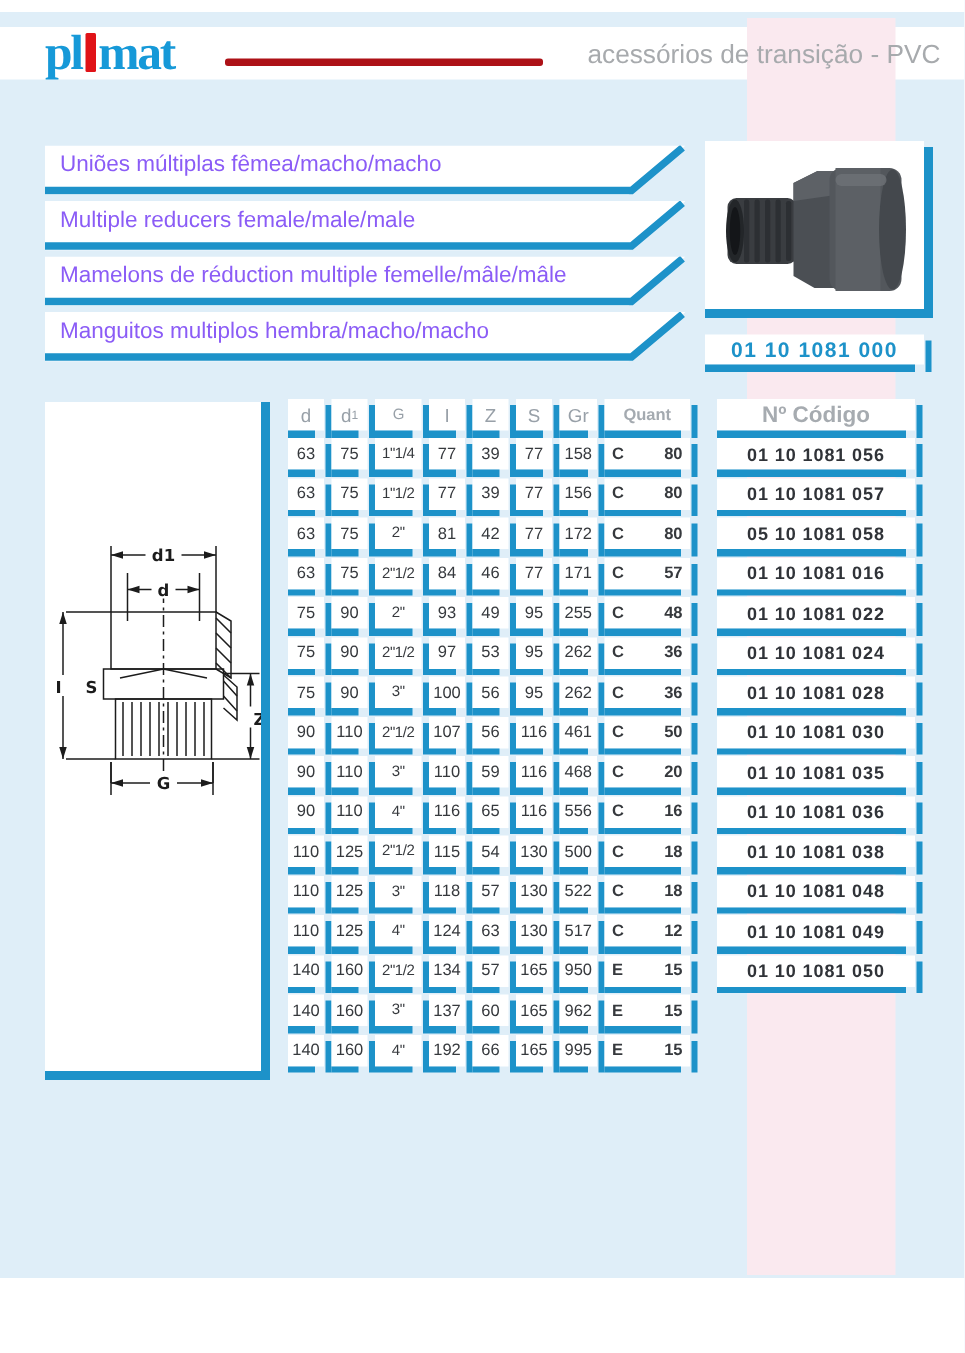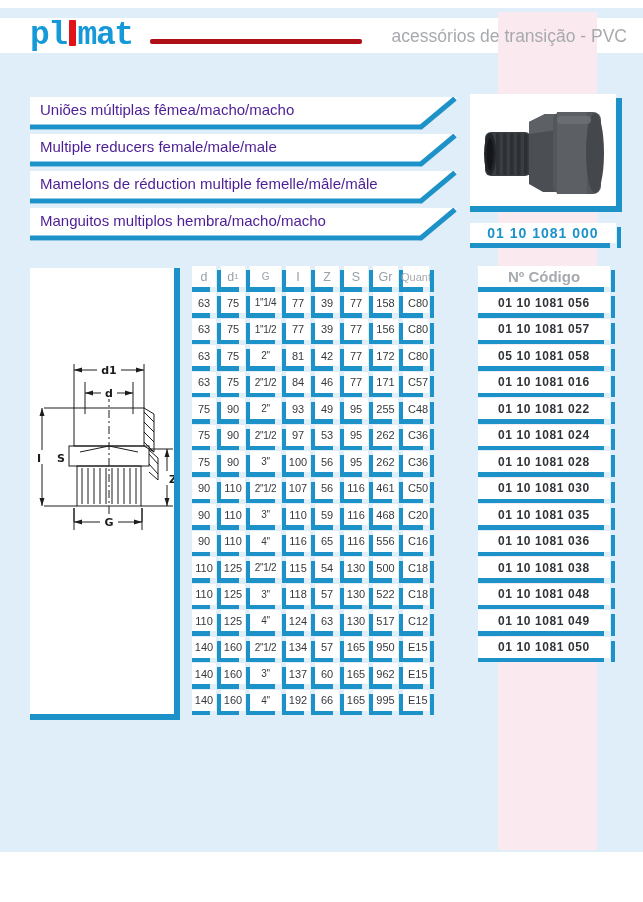--- a/index.html
+++ b/index.html
@@ -14,48 +14,48 @@
   }
   *{margin:0;padding:0;box-sizing:border-box;}
   body{background:#fff;font-family:"Liberation Sans",sans-serif;}
   .page{position:relative;width:643px;height:902px;background:#fff;overflow:hidden;}
 
   .bg-blue{position:absolute;left:0;top:8px;width:643px;height:844px;background:var(--bgblue);}
   .white-band{position:absolute;left:0;top:18px;width:643px;height:35px;background:#fff;}
   .pink-stripe{position:absolute;left:498px;top:12px;width:99px;height:838px;background:var(--pink);}
 
   
-  .logo{position:absolute;left:30px;top:16px;height:40px;font-family:Liberation Mono, monospace;
+  .logo{position:absolute;left:30px;top:16px;height:40px;font-family:Liberation Serif, serif;
         font-weight:bold;font-size:33px;letter-spacing:-1.5px;color:var(--logoblue);line-height:40px;}
   .logo .lgbar{display:inline-block;width:7px;height:26px;background:var(--logored);
         border-radius:1px;margin:0 2px;transform:translateY(2px);}
   .red-line{position:absolute;left:150px;top:39px;width:212px;height:5px;background:var(--red);border-radius:2px;}
   .subtitle{position:absolute;right:16px;top:26px;font-size:17.5px;color:var(--graytext);}
 
   
   .banner{position:absolute;left:30px;width:427px;height:33px;}
   .banner svg{position:absolute;left:0;top:0;width:427px;height:33px;}
-  .banner-text{position:absolute;left:10px;top:4px;font-size:15px;color:#4c1d95;}
+  .banner-text{position:absolute;left:10px;top:4px;font-size:15px;color:#8b5cf6;}
 
   
   .cell{position:relative;background:#fff;display:flex;align-items:center;justify-content:center;
         height:21px;font-size:11px;color:var(--celltext);}
   .cell::before{content:"";position:absolute;left:0;right:6px;bottom:-4.5px;height:4.5px;background:var(--blue);}
   .cell::after{content:"";position:absolute;right:-5px;top:4px;bottom:-4.5px;width:4.5px;background:var(--blue);}
 
   .hcell{color:#98a0a8;font-size:12.5px;}
   .hcell sub{font-size:8px;}
   .hcell.c7{font-size:11px;color:#a4aab0;}
 
   
   .spec-header{position:absolute;left:192px;top:266px;display:flex;gap:5px;}
   .spec-rows{position:absolute;left:192px;top:292px;}
   .spec-row{display:flex;gap:5px;margin-bottom:5.5px;}
   .c0,.c1{width:24px;} .c2{width:31px;font-size:10px;letter-spacing:-0.3px;}
-  .c3,.c4,.c5{width:24px;} .c6{width:25px;} .c7{width:26px;}
+  .c3,.c4,.c5{width:24px;} .c6{width:25px;} .c7{width:57px;font-weight:bold;}
   .qcell{justify-content:space-between;padding:0 5px;}
 
   
   .code-header{position:absolute;left:478px;top:266px;width:132px;font-size:15px;font-weight:bold;color:#a6abb0;}
   .code-rows{position:absolute;left:478px;top:292px;}
   .code-cell{width:132px;margin-bottom:5.5px;font-size:12px;font-weight:bold;color:#303338;letter-spacing:0.6px;}
 
   
   .product-box{position:absolute;left:470px;top:94px;width:146px;height:112px;background:#fff;}
   .product-box::before{content:"";position:absolute;left:0;right:-6px;bottom:-6px;height:6px;background:var(--blue);}

